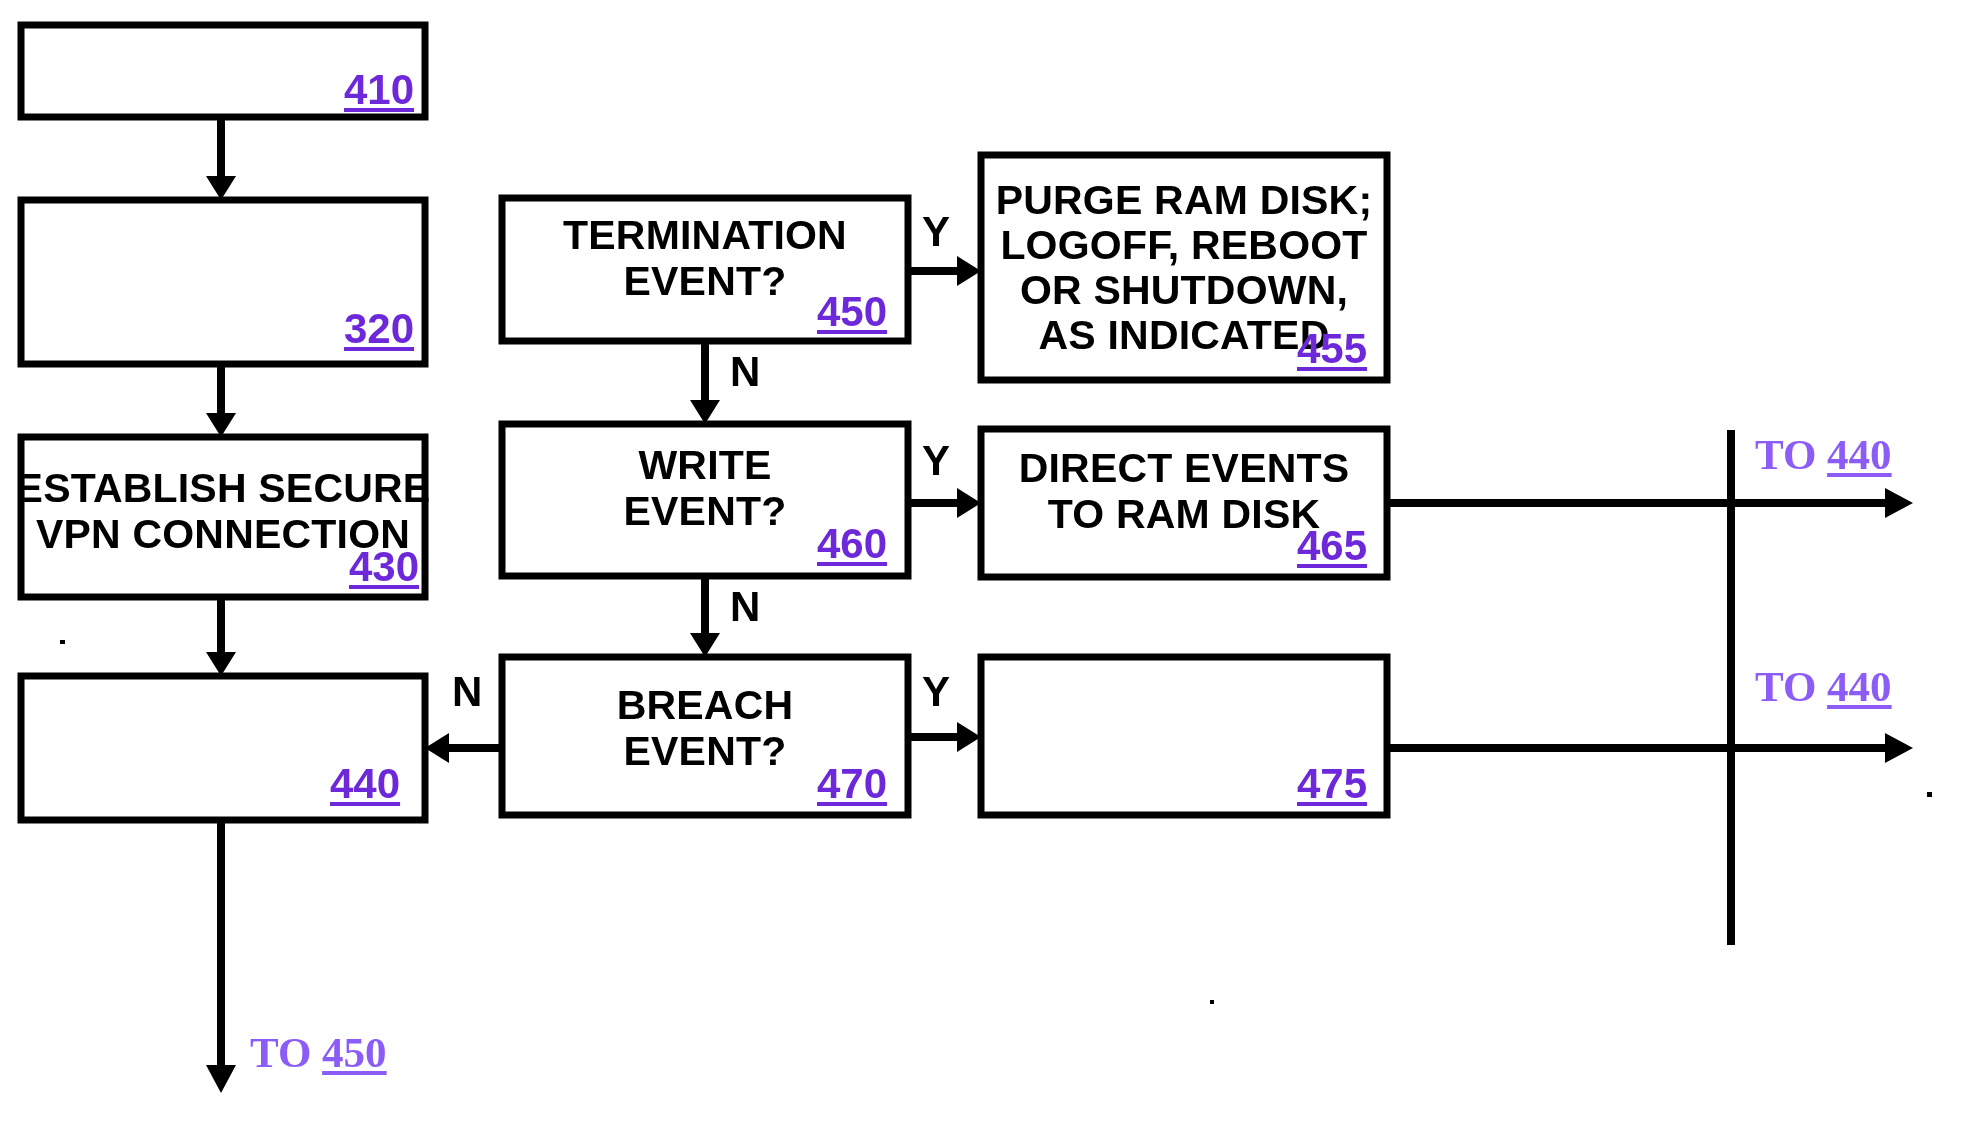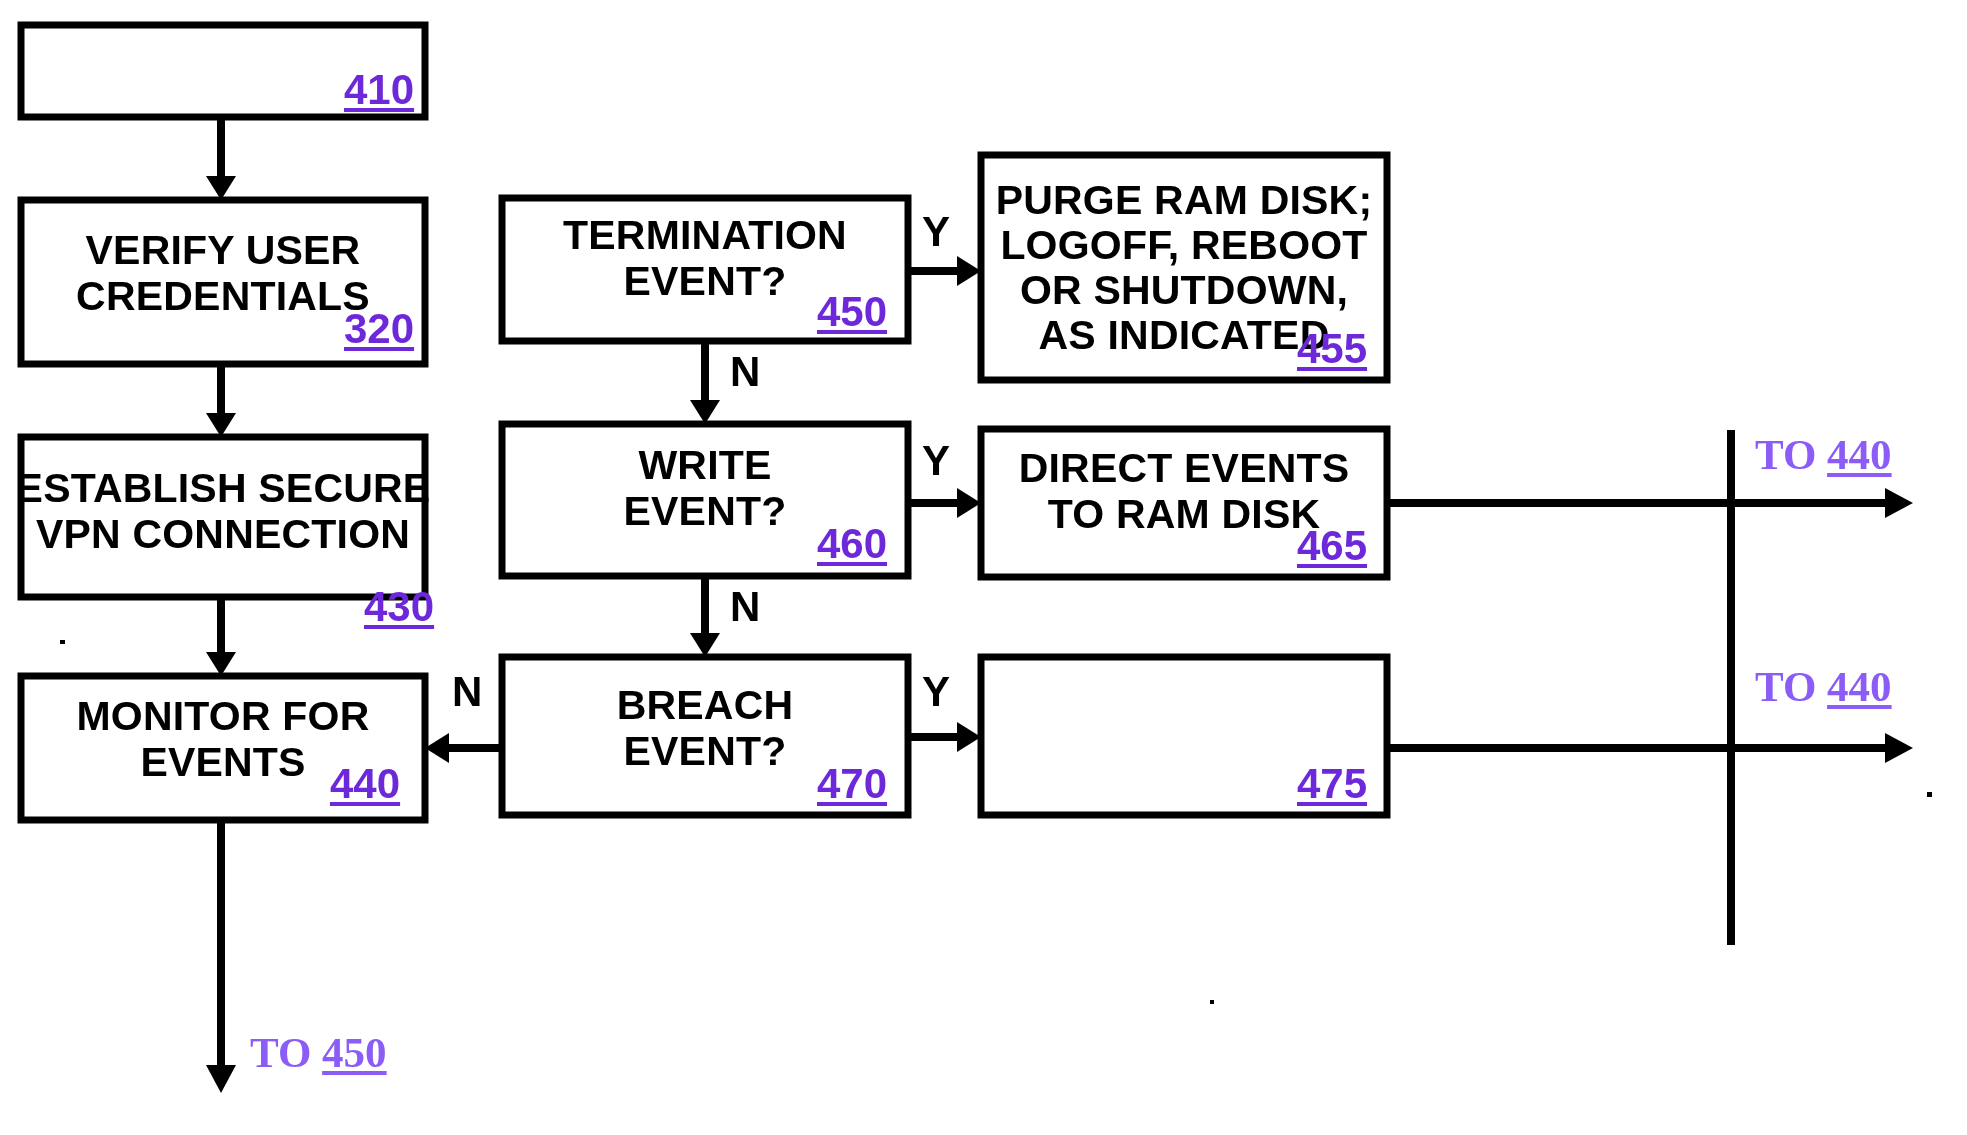--- a/index.html
+++ b/index.html
@@ -172,30 +172,26 @@
 
     <g>
       <line class="conn" x1="1387" y1="748" x2="1885" y2="748"></line>
       <path class="arrowhead" d="M1885,733 L1885,763 L1913,748 z"></path>
       <line class="conn" x1="1731" y1="660" x2="1731" y2="945"></line>
     </g>
   </svg>
 
   <div class="ref-num" style="left:344px; top:66px;">410</div>
 
-  <div class="box-label" style="left:21px; top:228px; width:404px;">VERIFY USER
-CREDENTIALS</div>
   <div class="ref-num" style="left:344px; top:305px;">320</div>
 
   <div class="box-label" style="left:15px; top:466px; width:416px;">ESTABLISH SECURE
 VPN CONNECTION</div>
-  <div class="ref-num" style="left:364px; top:543px;margin-top:40px;">430</div>
-
-  <div class="box-label" style="left:21px; top:694px; width:404px;">MONITOR FOR
-EVENTS</div>
+  <div class="ref-num" style="left:349px; top:543px;">430</div>
+
   <div class="ref-num" style="left:330px; top:760px;">440</div>
 
   <div class="box-label" style="left:502px; top:213px; width:406px;">TERMINATION
 EVENT?</div>
   <div class="ref-num" style="left:817px; top:288px;">450</div>
 
   <div class="box-label" style="left:981px; top:178px; width:406px; line-height:1.1;">PURGE RAM DISK;
 LOGOFF, REBOOT
 OR SHUTDOWN,
 AS INDICATED</div>

